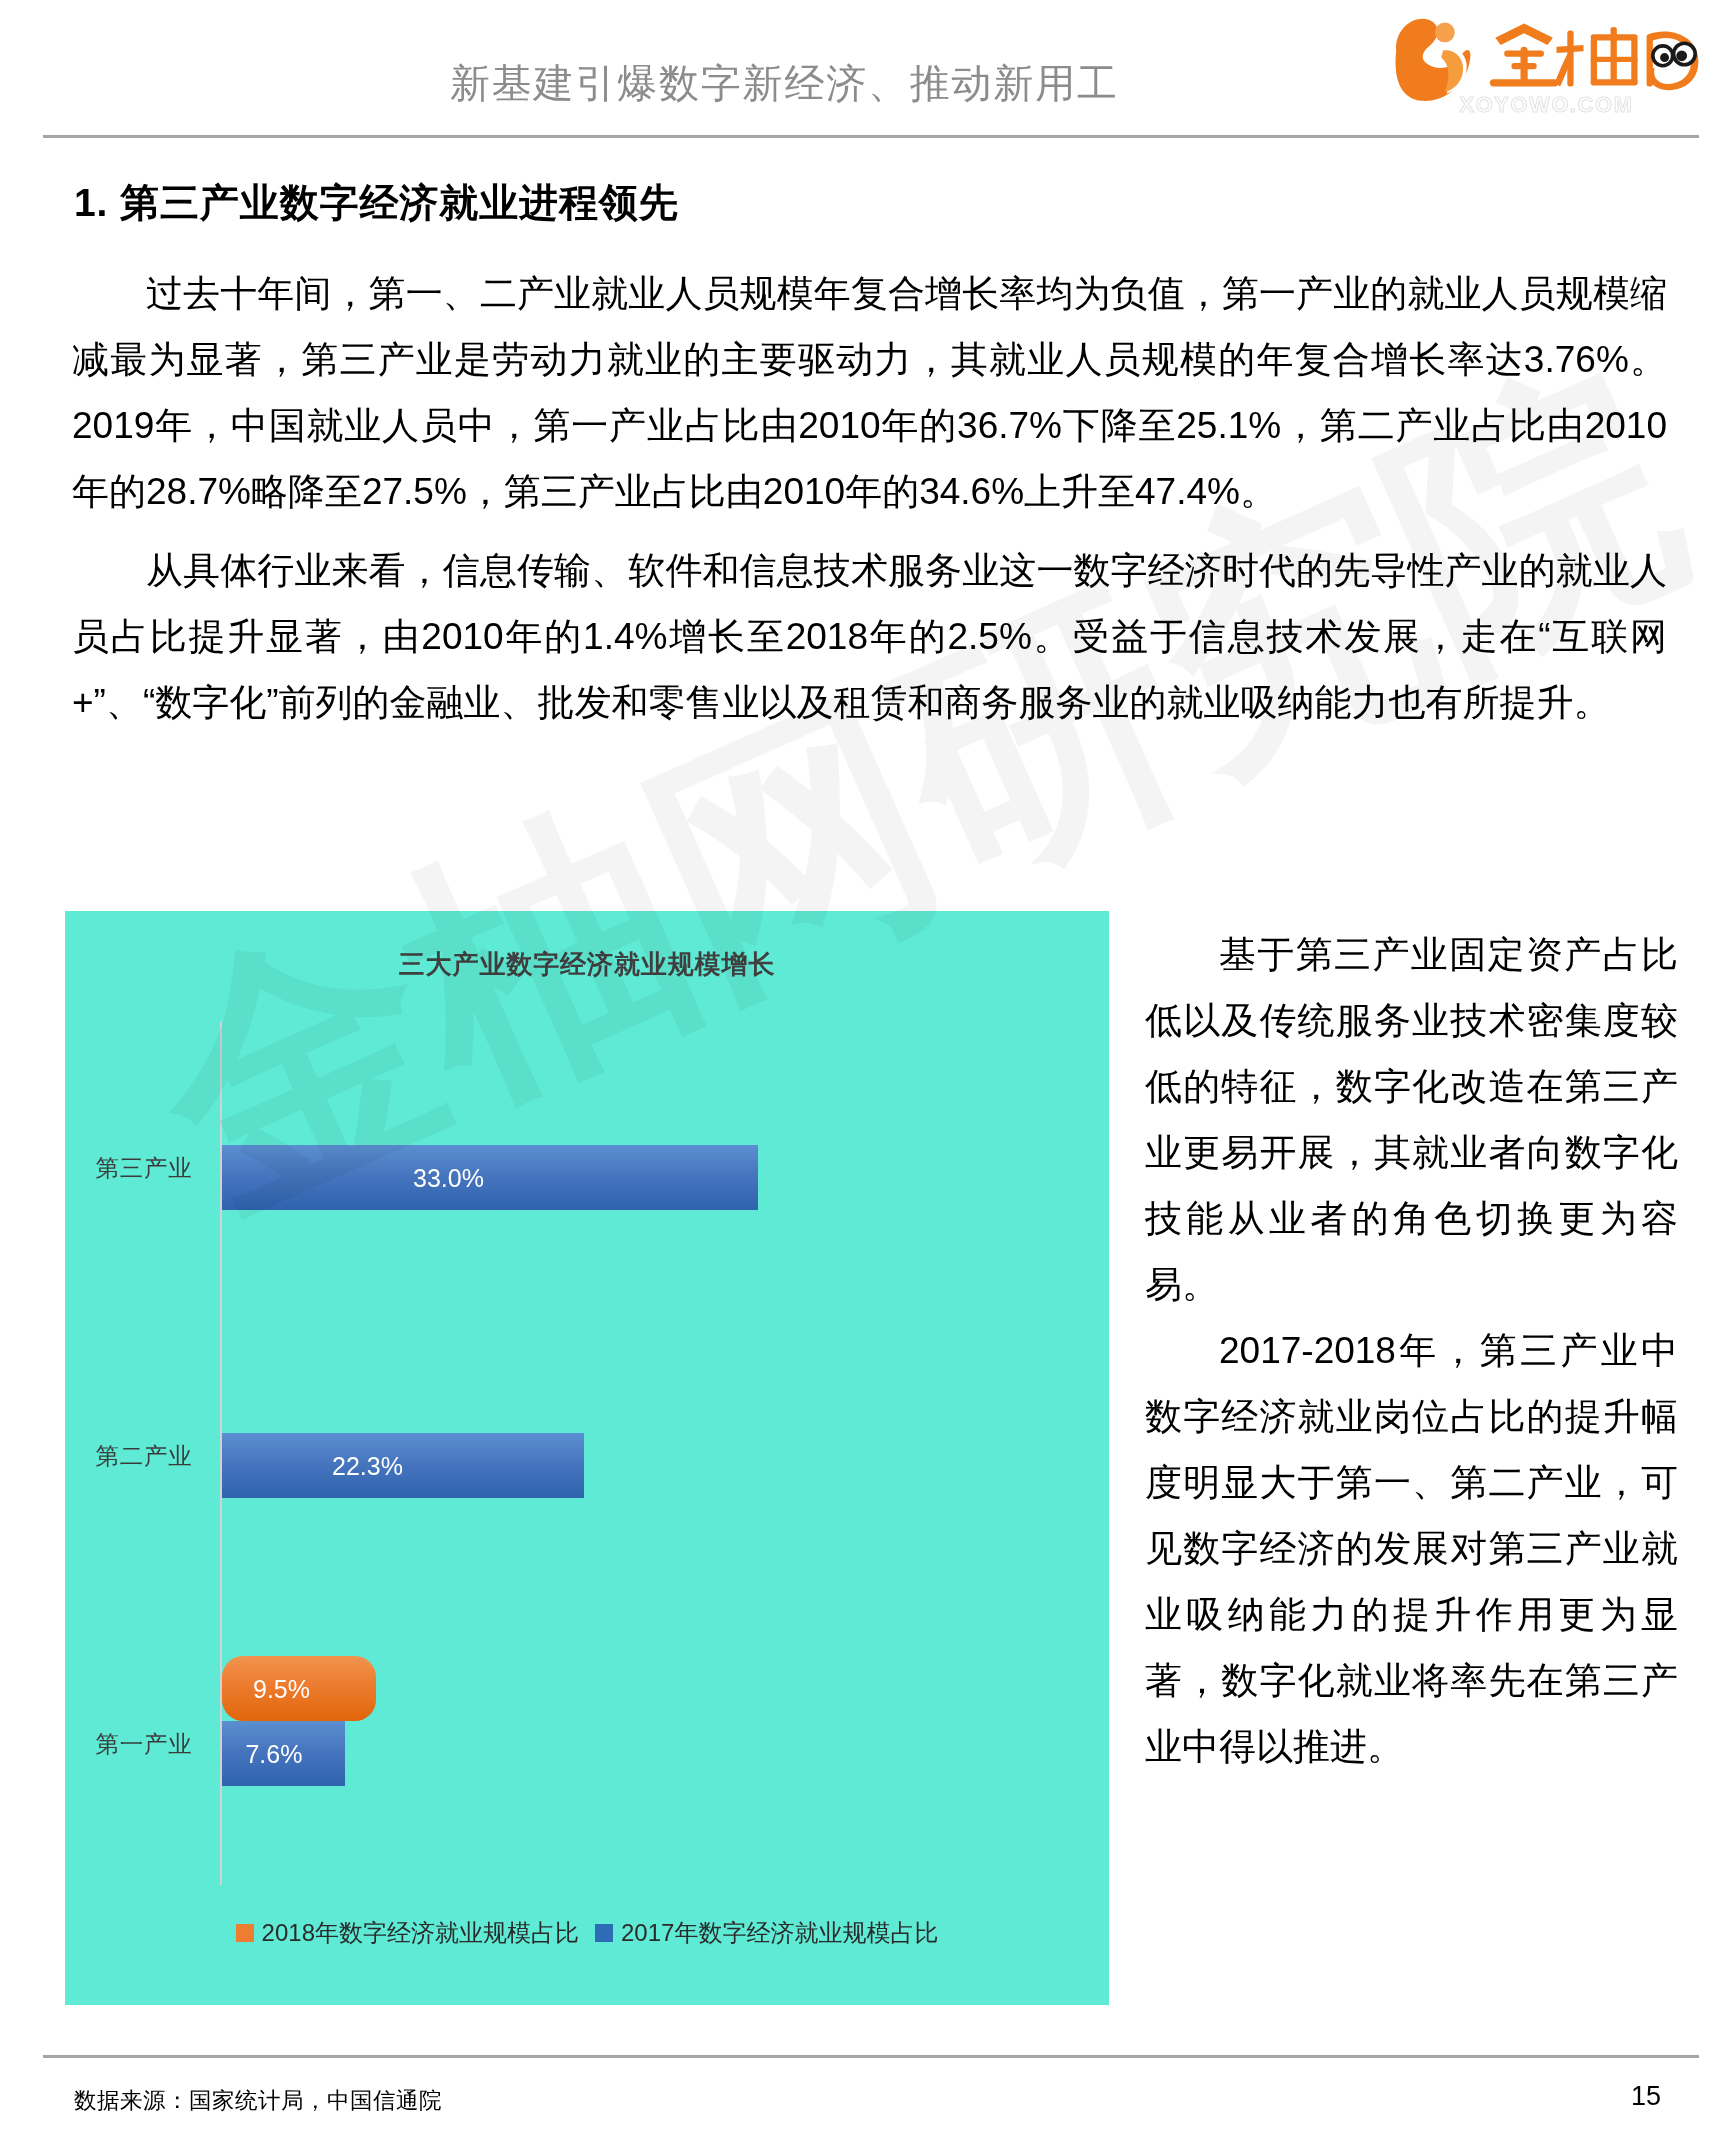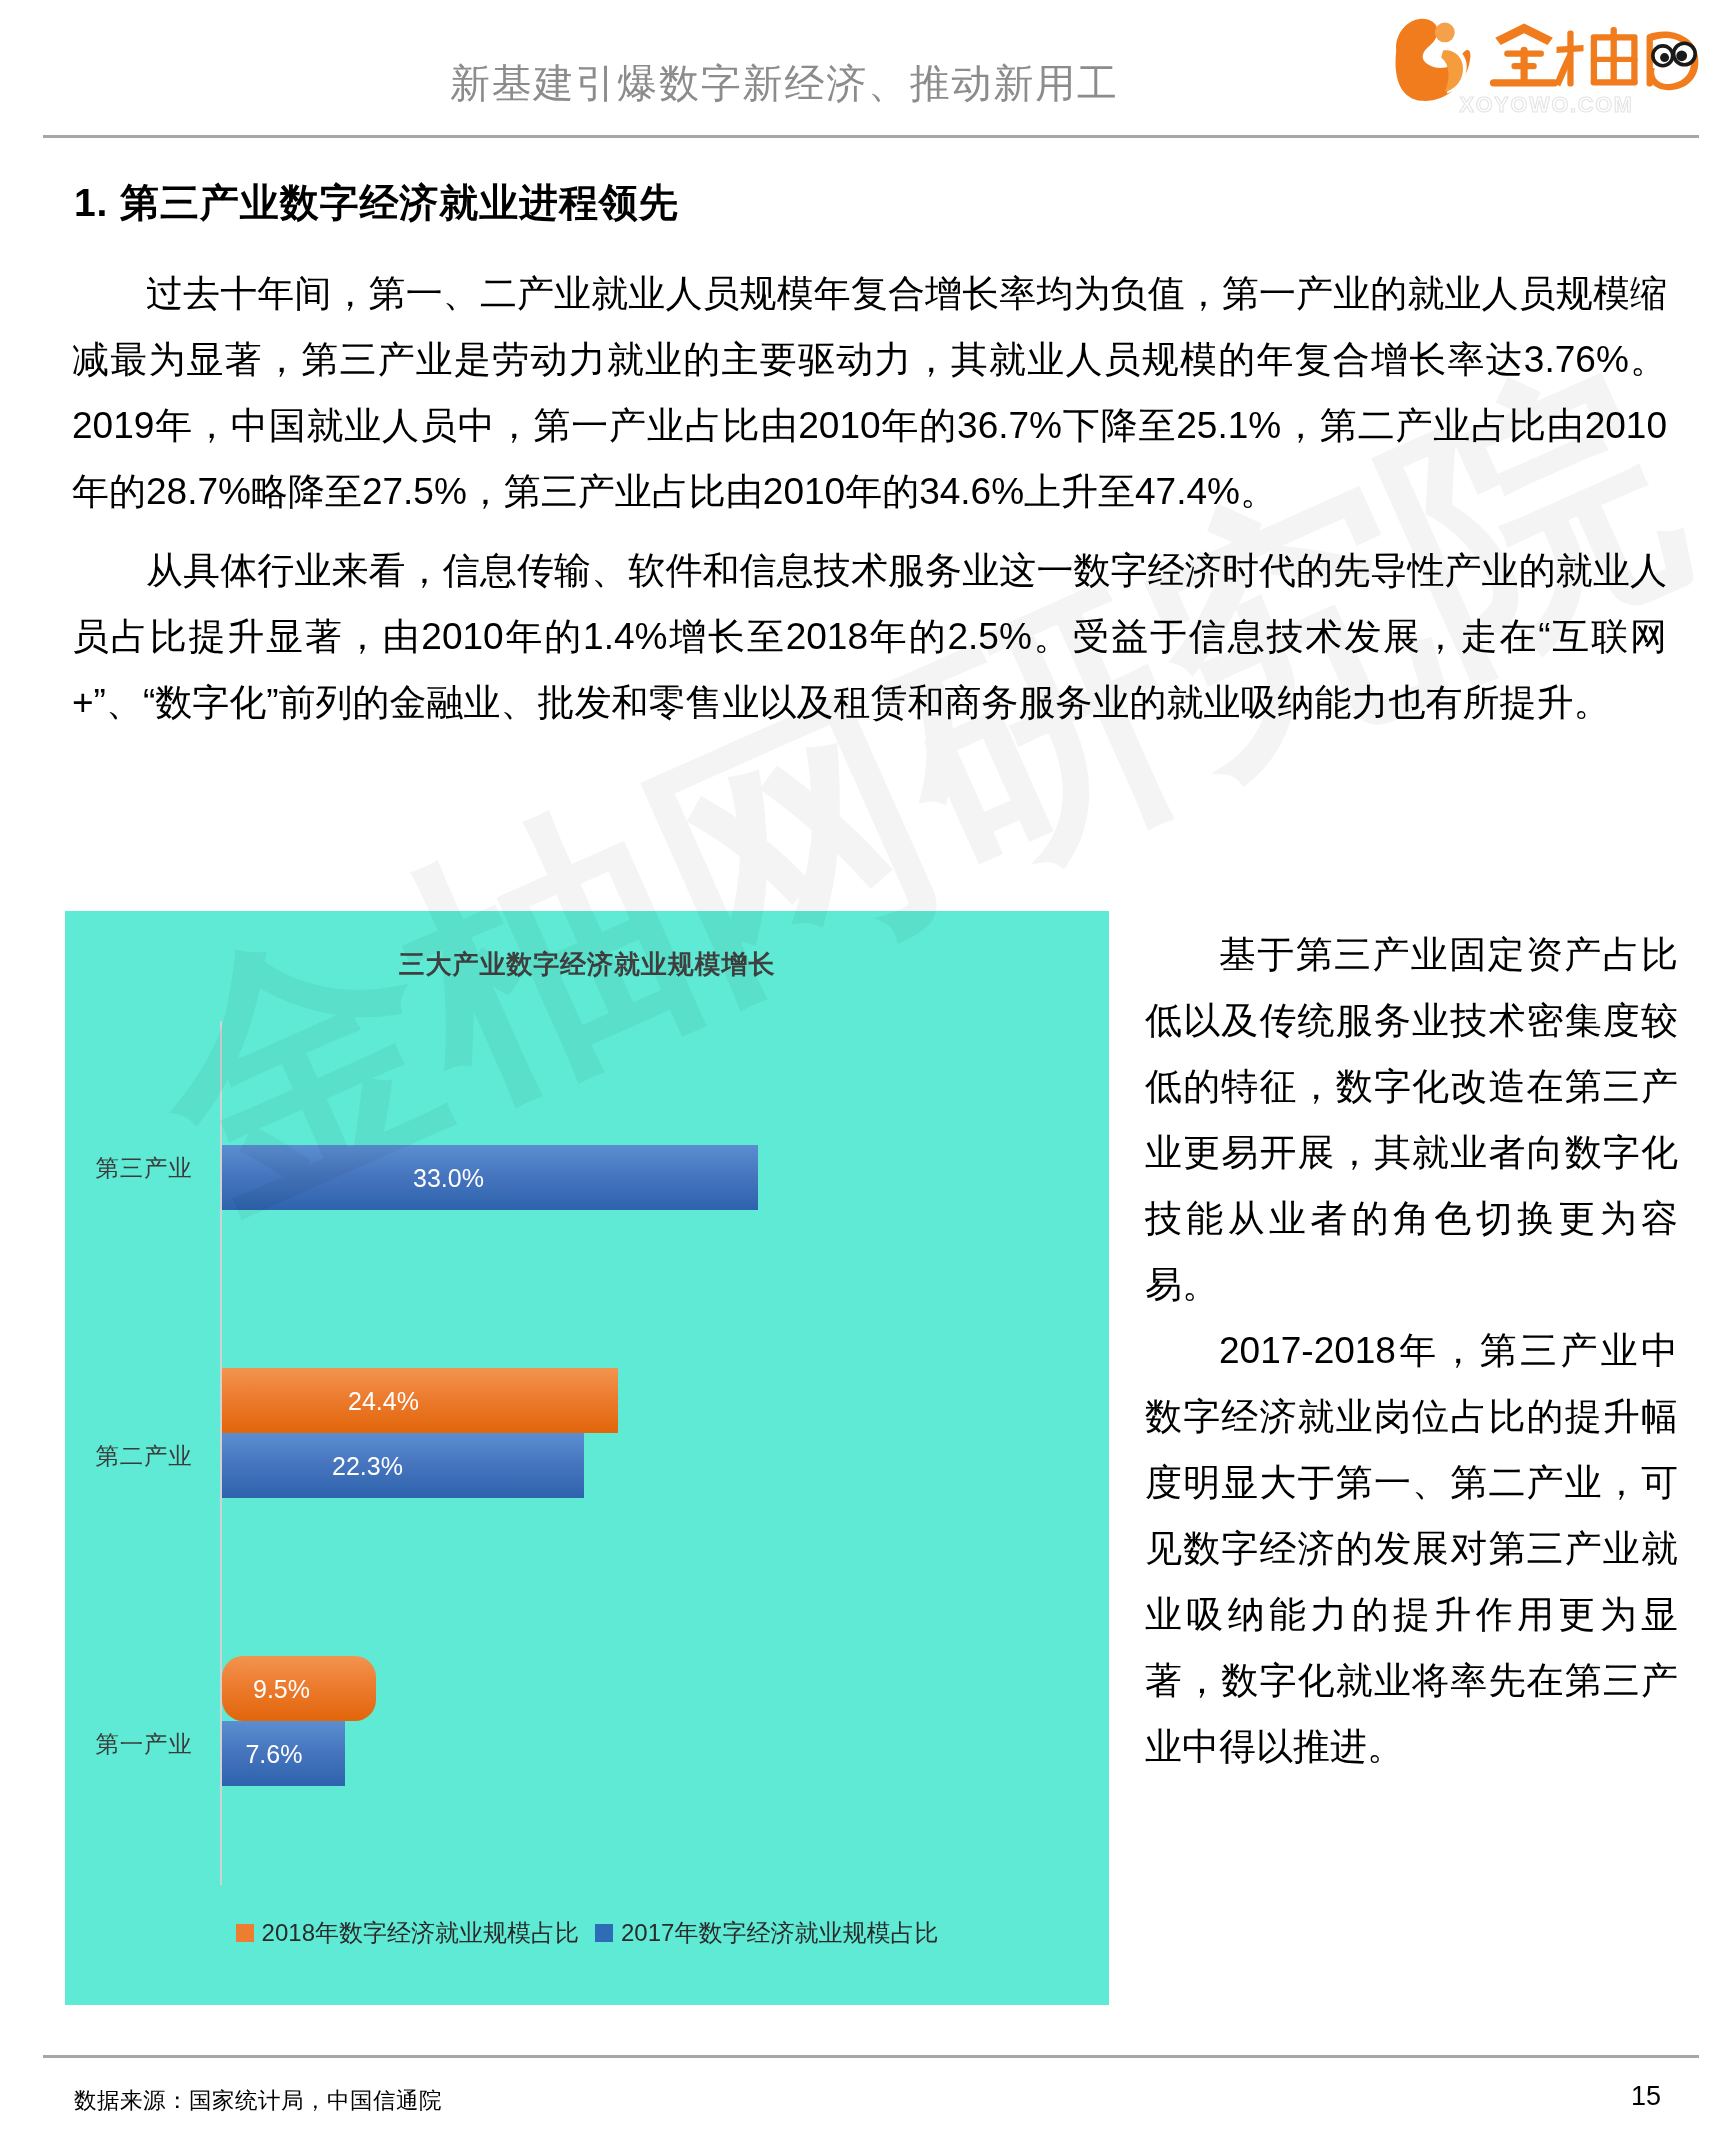--- a/index.html
+++ b/index.html
@@ -325,23 +325,20 @@
 
         <div class="cat-group" style="top:14.4px; height:297px;">
           <div class="cat-label" style="top:122px;">第三产业</div>
           <div class="bar blue" style="top:130px; width:536px;">
             <div class="bar-value" style="left:191px;">33.0%</div>
           </div>
         </div>
 
         <div class="cat-group" style="top:302px; height:297px;">
           <div class="cat-label" style="top:122px;">第二产业</div>
-          <div class="bar orange" style="top:65px; width:396px;">
-            <div class="bar-value" style="left:126px;">24.4%</div>
-          </div>
           <div class="bar blue" style="top:130px; width:362px;">
             <div class="bar-value" style="left:110px;">22.3%</div>
           </div>
         </div>
 
         <div class="cat-group" style="top:590px; height:297px;">
           <div class="cat-label" style="top:122px;">第一产业</div>
           <div class="bar orange" style="top:65px; width:154px;border-radius:21px;">
             <div class="bar-value" style="left:31px;">9.5%</div>
           </div>

